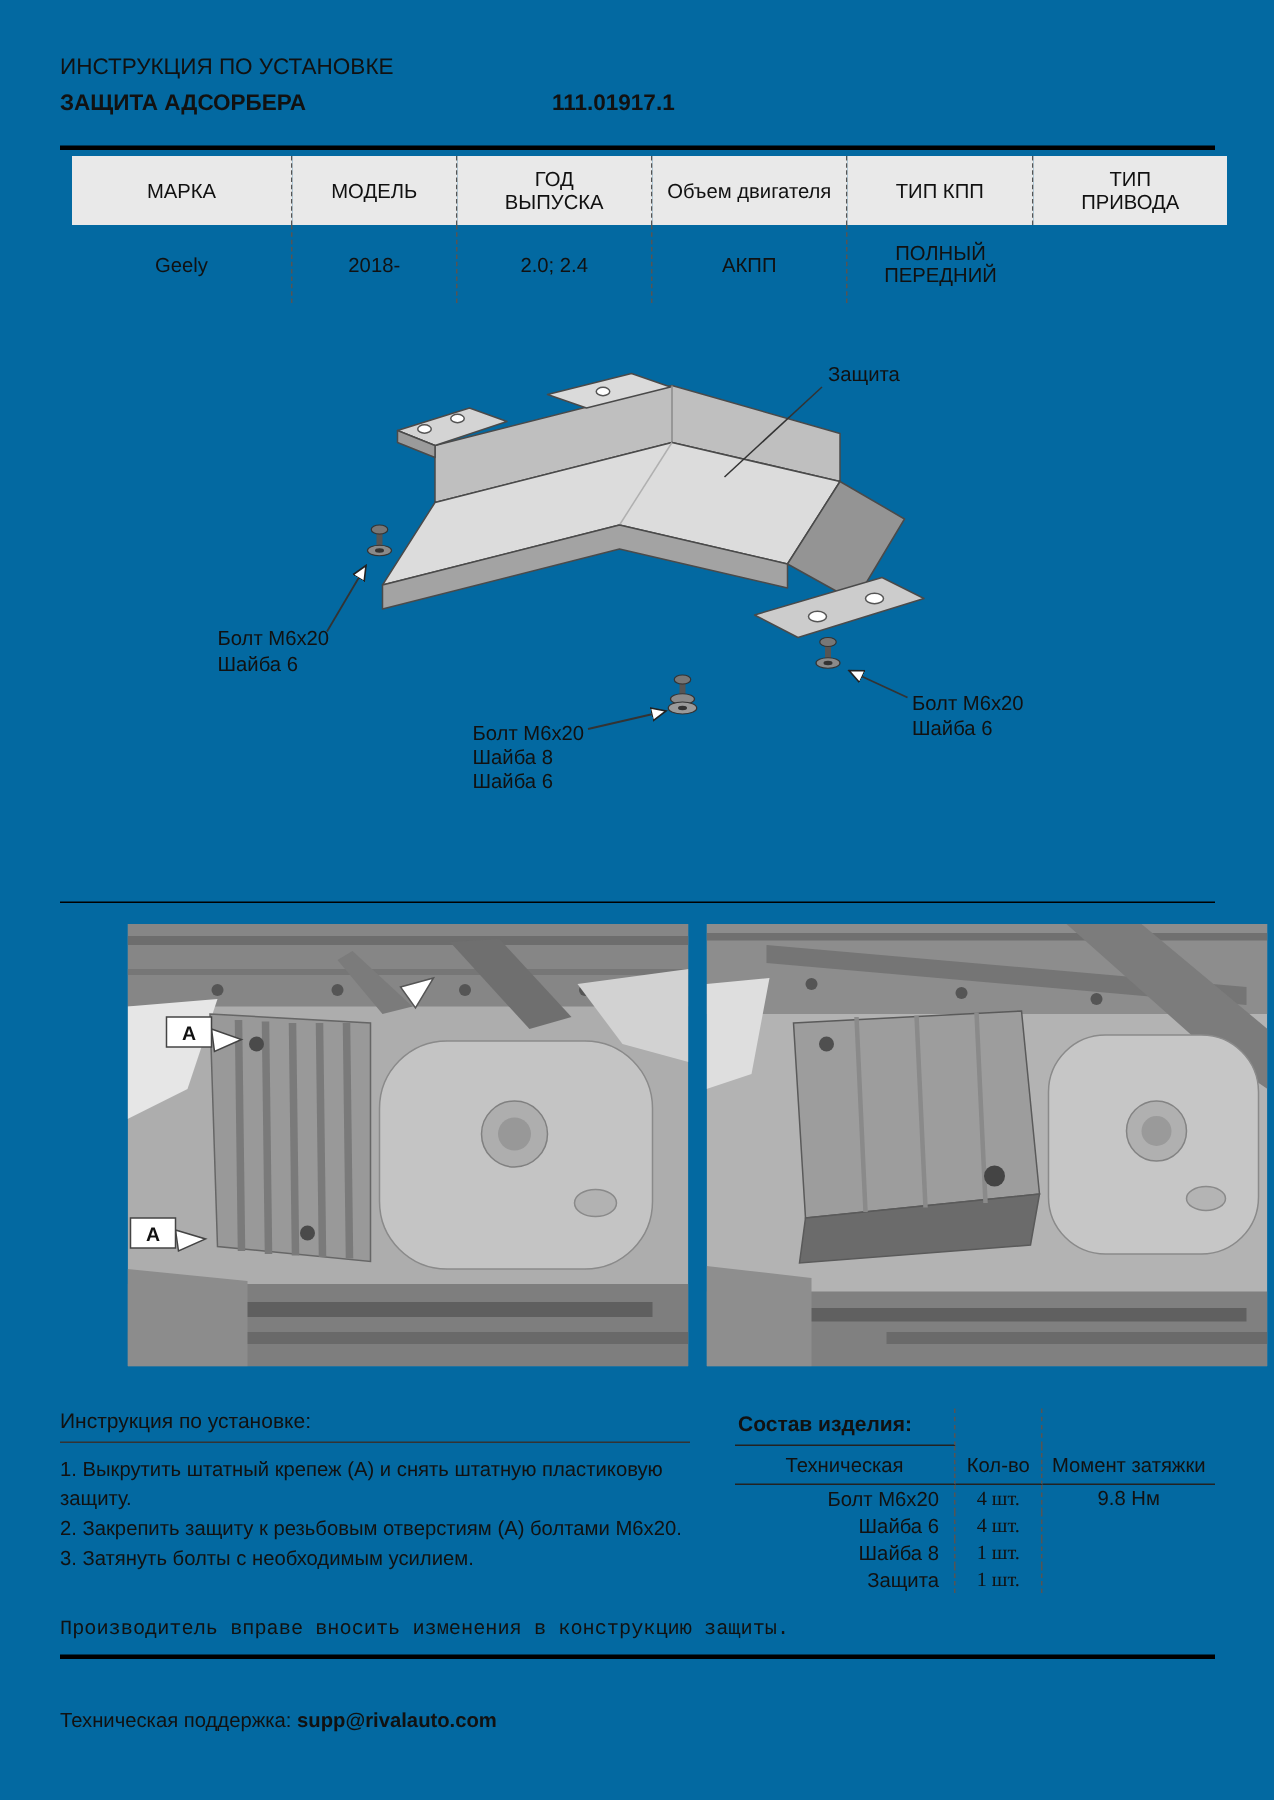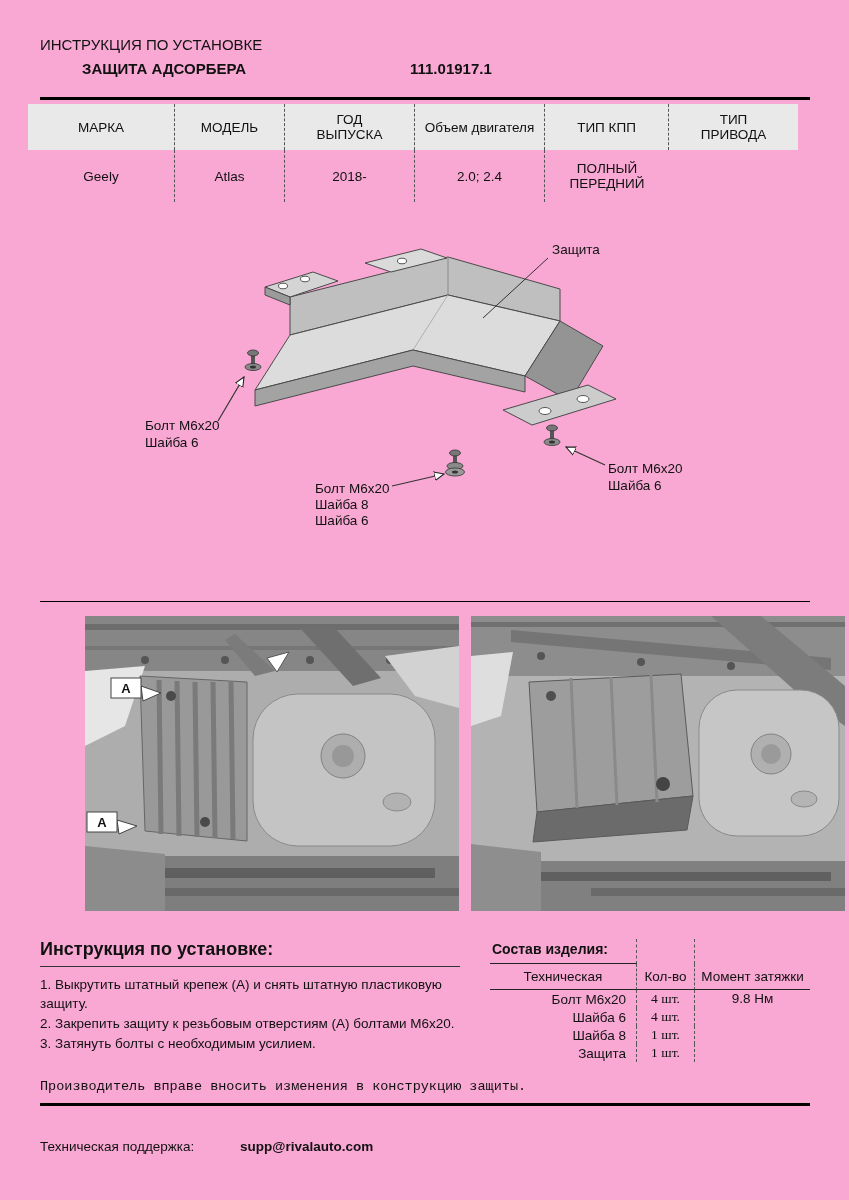--- a/index.html
+++ b/index.html
@@ -1,51 +1,51 @@
 <!DOCTYPE html>
 <html><head>
 <meta charset="utf-8">
 <style>
   * { margin:0; padding:0; box-sizing:border-box; }
   html,body { background:#ffffff; }
   .page {
-    position:relative; width:849px; height:1200px; background:#f9a8d4;
+    position:relative; width:849px; height:1200px; background:#0369a1;
     font-family:"Liberation Sans","DejaVu Sans",sans-serif; color:#111;
     overflow:hidden;
     padding-left:22px;
   }
   .abs { position:absolute; }
   .t15 { font-size:15px; }
-  .bold { font-weight:bold;margin-left:42px; }
+  .bold { font-weight:bold; }
   .rule-thick { height:3px; background:#000; width:770px; left:40px; }
   .rule-thin  { height:1px; background:#000; width:770px; left:40px; }
 
   
-  .spec { left:28px; top:104px; width:770px; display:grid;
+  .spec { left:48px; top:104px; width:770px; display:grid;
           grid-template-columns:147px 110px 130px 130px 124px 129px;
           font-size:13.5px; }
   .spec .cell {
     display:flex; align-items:center; justify-content:center; text-align:center;
     white-space:pre-line; padding:4px 6px; border-right:1px dashed #555;
   }
   .spec .cell.last { border-right:none; }
   .spec .head { background:#e9e9e9; height:46px; }
   .spec .val  { height:52px; }
 
   
   .diagram { left:40px; top:225px; width:770px; height:320px; }
   .diagram svg text { font-size:13.5px; fill:#111; }
 
   
   .photos { left:85px; top:616px; width:760px; height:295px; display:flex; gap:12px; }
   .photo { width:374px; height:295px; overflow:hidden; }
 
   
   .install { left:40px; top:939px; width:420px; font-size:13.5px; }
-  .install .title { font-size:18px; font-weight:bold; }
+  .install .title { font-size:14px; font-weight:normal; }
   .install .underline { height:1px; background:#333; margin:6px 0 8px 0; }
   .install .step { line-height:1.42; margin-bottom:1px; }
 
   
   .comp { left:490px; top:939px; width:320px; font-size:13.5px; display:grid;
           grid-template-columns:147px 58px 115px; }
   .comp .c { border-right:1px dashed #555; display:flex; align-items:center; justify-content:center; }
   .comp .nr { border-right:none; }
   .comp .title-cell { font-size:14px; font-weight:bold; justify-content:flex-start;
                       padding:2px 2px 6px 2px; border-bottom:1px solid #222; }
@@ -71,23 +71,23 @@
   <div class="abs spec">
     <div class="cell head">МАРКА</div>
     <div class="cell head">МОДЕЛЬ</div>
     <div class="cell head">ГОД
 ВЫПУСКА</div>
     <div class="cell head">Объем двигателя</div>
     <div class="cell head">ТИП КПП</div>
     <div class="cell head last">ТИП
 ПРИВОДА</div>
     <div class="cell val">Geely</div>
-    <div class="cell val">Atlas</div>
     <div class="cell val">2018-</div>
     <div class="cell val">2.0; 2.4</div>
+    <div class="cell val">АКПП</div>
     <div class="cell val last">ПОЛНЫЙ
 ПЕРЕДНИЙ</div>
   </div>
 
   <div class="abs diagram">
     <svg width="770" height="320" viewBox="0 0 770 320">
       <defs>
         <marker id="arrow" viewBox="0 0 10 10" refX="9" refY="5" markerWidth="9" markerHeight="9" orient="auto-start-reverse">
           <path d="M0,1 L9,5 L0,9 z" fill="#ffffff" stroke="#222" stroke-width="1"></path>
         </marker>

